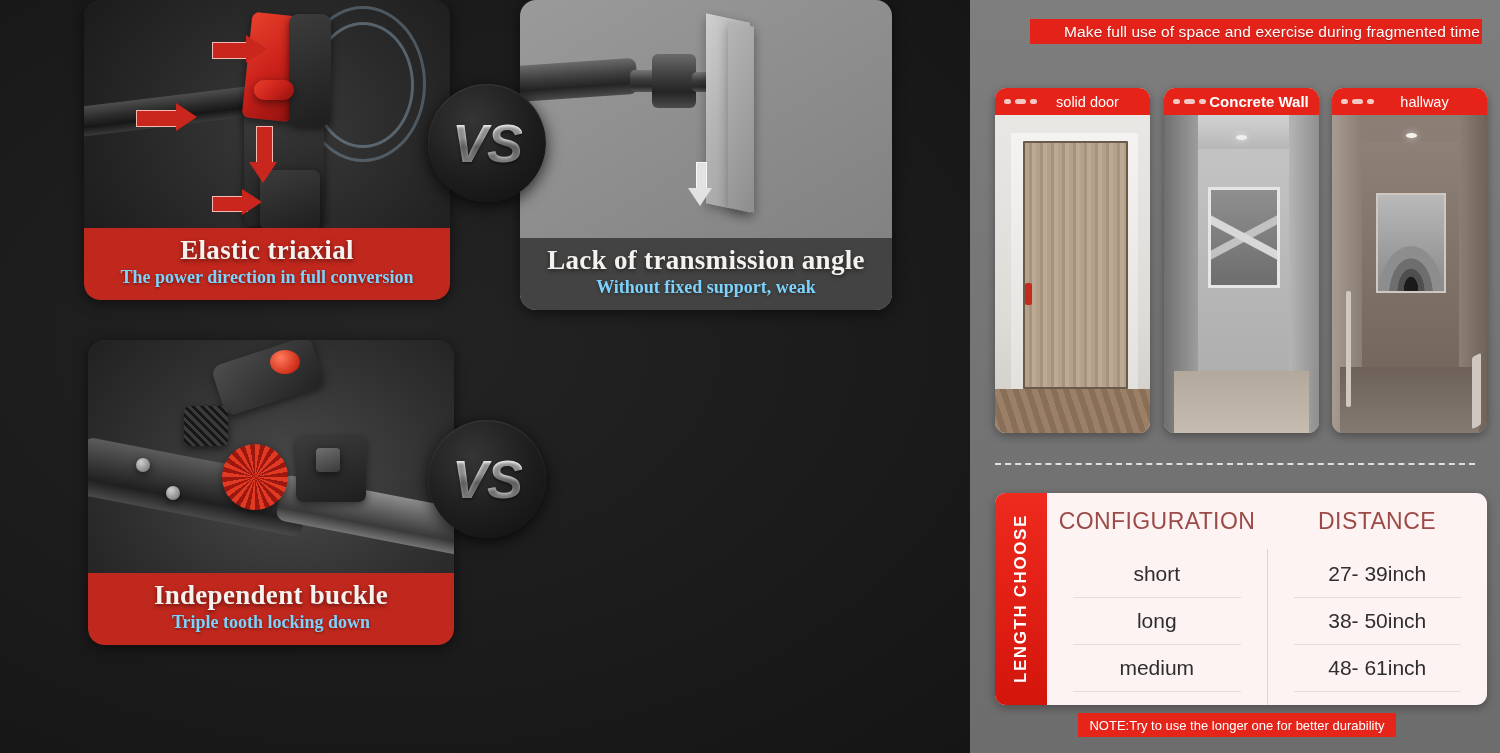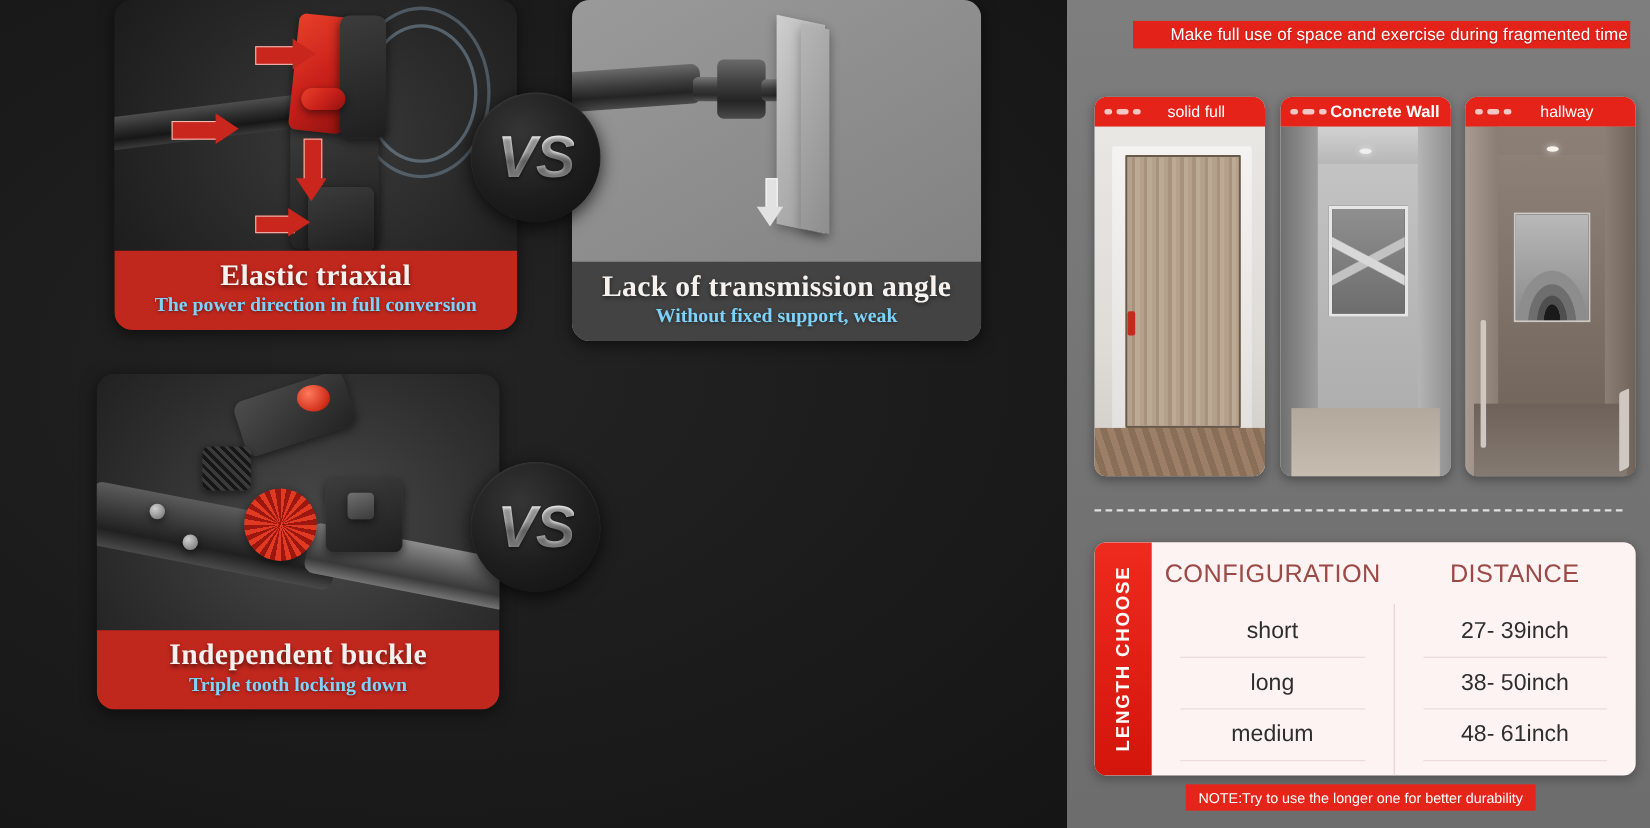--- a/index.html
+++ b/index.html
@@ -205,21 +205,21 @@
     display:flex;align-items:center;justify-content:center;white-space:nowrap;
   }
 </style>
 </head>
 <body>
 
 <div id="root">
 
   <div class="left-pane">
 
-    <div class="panel" style="left:104px;top:0px;width:366px;height:300px;">
+    <div class="panel" style="left:84px;top:0px;width:366px;height:300px;">
       <div class="photo p1">
         <div class="halo" style="left:216px;top:6px;width:120px;height:150px;border-color:rgba(150,180,205,.35);"></div>
         <div class="halo" style="left:228px;top:22px;width:96px;height:120px;"></div>
         <div class="bar-h" style="left:-10px;top:96px;width:190px;height:30px;transform:rotate(-7deg);"></div>
         <div class="plate" style="left:168px;top:54px;width:44px;height:34px;"></div>
         <div class="plate" style="left:160px;top:108px;width:80px;height:118px;border-radius:8px;"></div>
         <div class="red-block" style="left:163px;top:14px;width:50px;height:106px;transform:rotate(6deg);"></div>
         <div class="plate" style="left:205px;top:14px;width:42px;height:112px;border-radius:9px;"></div>
         <div class="red-block" style="left:170px;top:80px;width:40px;height:20px;border-radius:10px;"></div>
         <div class="plate" style="left:176px;top:170px;width:60px;height:60px;border-radius:7px;"></div>
@@ -306,21 +306,21 @@
 
     <div class="cards">
 
       <div class="card">
         <div class="card-bar">
           <div class="card-dots">
               <i></i>
               <i class="wide"></i>
               <i></i>
             </div>
-          <div class="card-title">solid full</div>
+          <div class="card-title">solid door</div>
         </div>
         <div class="card-img sc-door">
           <div class="door-frame"></div>
           <div class="door-leaf"></div>
           <div class="door-handle"></div>
           <div class="floor-wood"></div>
         </div>
       </div>
 
       <div class="card">

